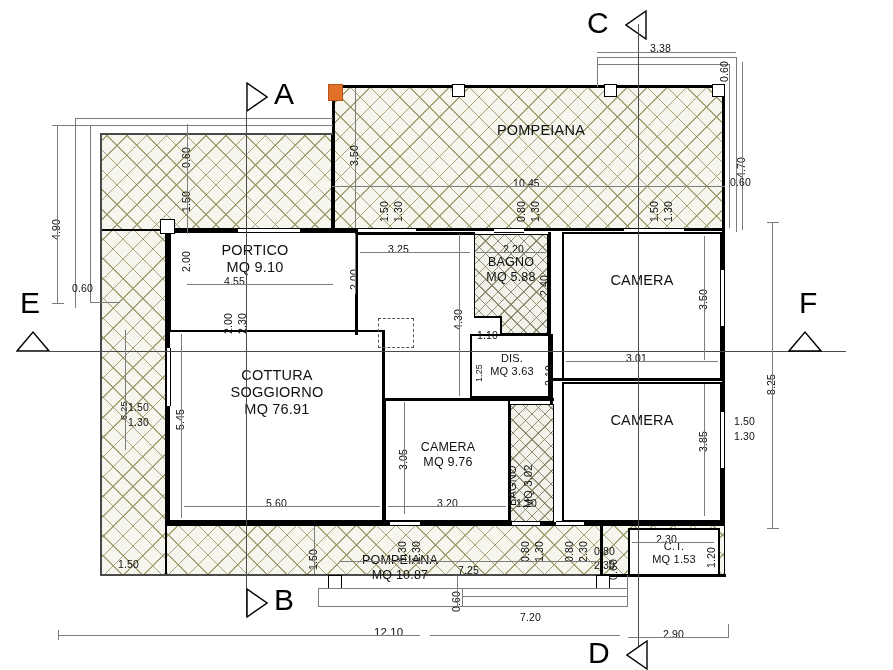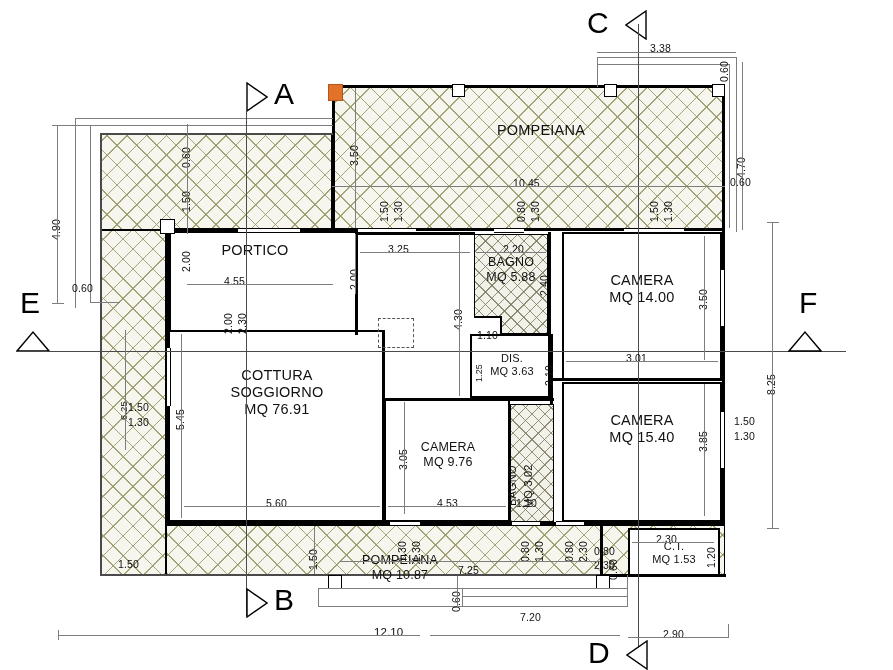--- a/index.html
+++ b/index.html
@@ -212,30 +212,30 @@
   <div class="ln hln thinner" style="left:462px;top:596px;width:166px;height:1px;"></div>
   <div class="ln vln thinner" style="left:462px;top:588px;width:1px;height:18px;"></div>
   <div class="ln vln thinner" style="left:627px;top:575px;width:1px;height:32px;"></div>
 
   <div class="lbl room-name" style="left:441px;top:122px;width:200px;">
     <div>POMPEIANA</div>
   </div>
 
   <div class="lbl room-name" style="left:180px;top:242px;width:150px;">
     <div>PORTICO</div>
+    <div>MQ 9.10</div>
   </div>
 
   <div class="lbl room-name sm" style="left:464px;top:255px;width:94px;">
     <div>BAGNO</div>
     <div>MQ 5.88</div>
   </div>
 
   <div class="lbl room-name" style="left:562px;top:272px;width:160px;">
     <div>CAMERA</div>
-    <div>MQ 14.00</div>
   </div>
 
   <div class="lbl room-name xs" style="left:472px;top:352px;width:80px;">
     <div>DIS.</div>
     <div>MQ 3.63</div>
   </div>
 
   <div class="lbl room-name" style="left:186px;top:367px;width:182px;">
     <div>COTTURA</div>
     <div>SOGGIORNO</div>
@@ -249,21 +249,20 @@
 
   <div class="lbl room-name xs" style="left:506px;top:506px;width:80px;transform-origin:0 0;transform:rotate(-90deg);text-align:left;">
     <span>BAGNO</span>
   </div>
   <div class="lbl room-name xs" style="left:522px;top:508px;width:86px;transform-origin:0 0;transform:rotate(-90deg);text-align:left;">
     <span>MQ 3.02</span>
   </div>
 
   <div class="lbl room-name" style="left:562px;top:412px;width:160px;">
     <div>CAMERA</div>
-    <div>MQ 15.40</div>
   </div>
 
   <div class="lbl room-name xs" style="left:630px;top:540px;width:88px;">
     <div>C.T.</div>
     <div>MQ 1.53</div>
   </div>
 
   <div class="lbl room-name sm" style="left:330px;top:553px;width:140px;">
     <div>POMPEIANA</div>
     <div>MQ 10.87</div>
@@ -388,21 +387,21 @@
   <div class="dim v" style="left:174px;top:430px;">5.45</div>
   <div class="ln vln thinner" style="left:181px;top:334px;width:1px;height:184px;"></div>
 
   <div class="dim" style="left:266px;top:497px;">5.60</div>
   <div class="ln hln thinner" style="left:184px;top:506px;width:196px;height:1px;"></div>
 
   <div class="dim" style="left:118px;top:558px;">1.50</div>
 
   <div class="dim v" style="left:397px;top:470px;">3.05</div>
   <div class="ln vln thinner" style="left:404px;top:402px;width:1px;height:112px;"></div>
-  <div class="dim" style="left:437px;top:497px;">4.53</div>
+  <div class="dim" style="left:437px;top:497px;">3.20</div>
   <div class="ln hln thinner" style="left:388px;top:506px;width:118px;height:1px;"></div>
 
   <div class="dim" style="left:516px;top:497px;">1.10</div>
 
   <div class="dim v" style="left:396px;top:562px;">1.30</div>
   <div class="dim v" style="left:410px;top:562px;">1.30</div>
   <div class="dim v" style="left:519px;top:562px;">0.80</div>
   <div class="dim v" style="left:533px;top:562px;">1.30</div>
   <div class="dim v" style="left:563px;top:562px;">0.80</div>
   <div class="dim v" style="left:577px;top:562px;">2.30</div>

